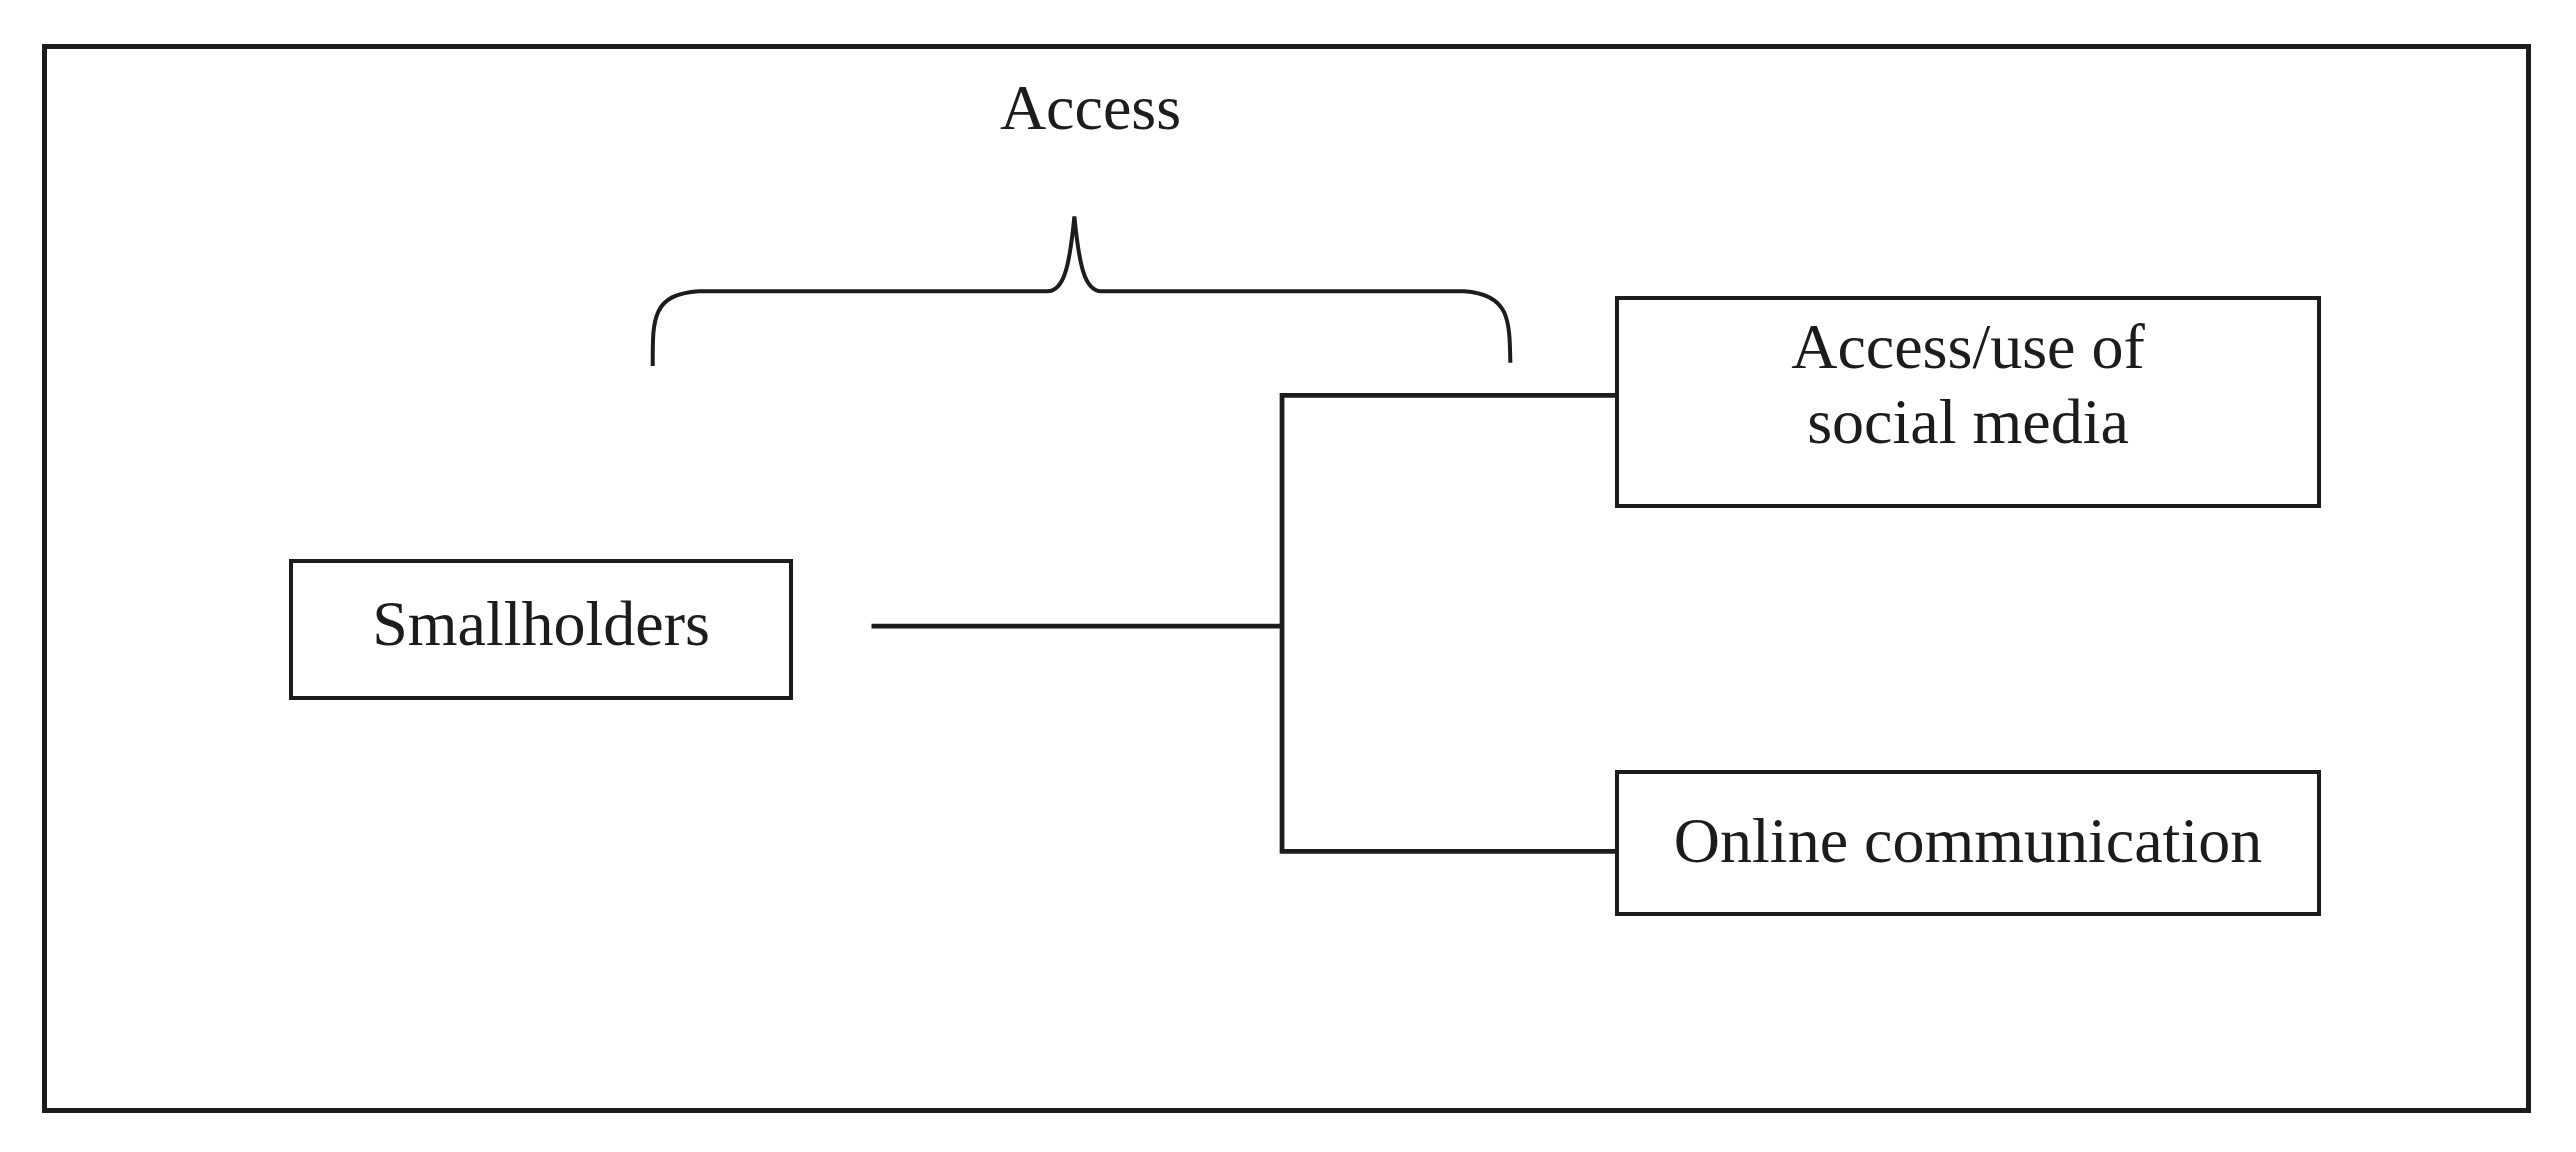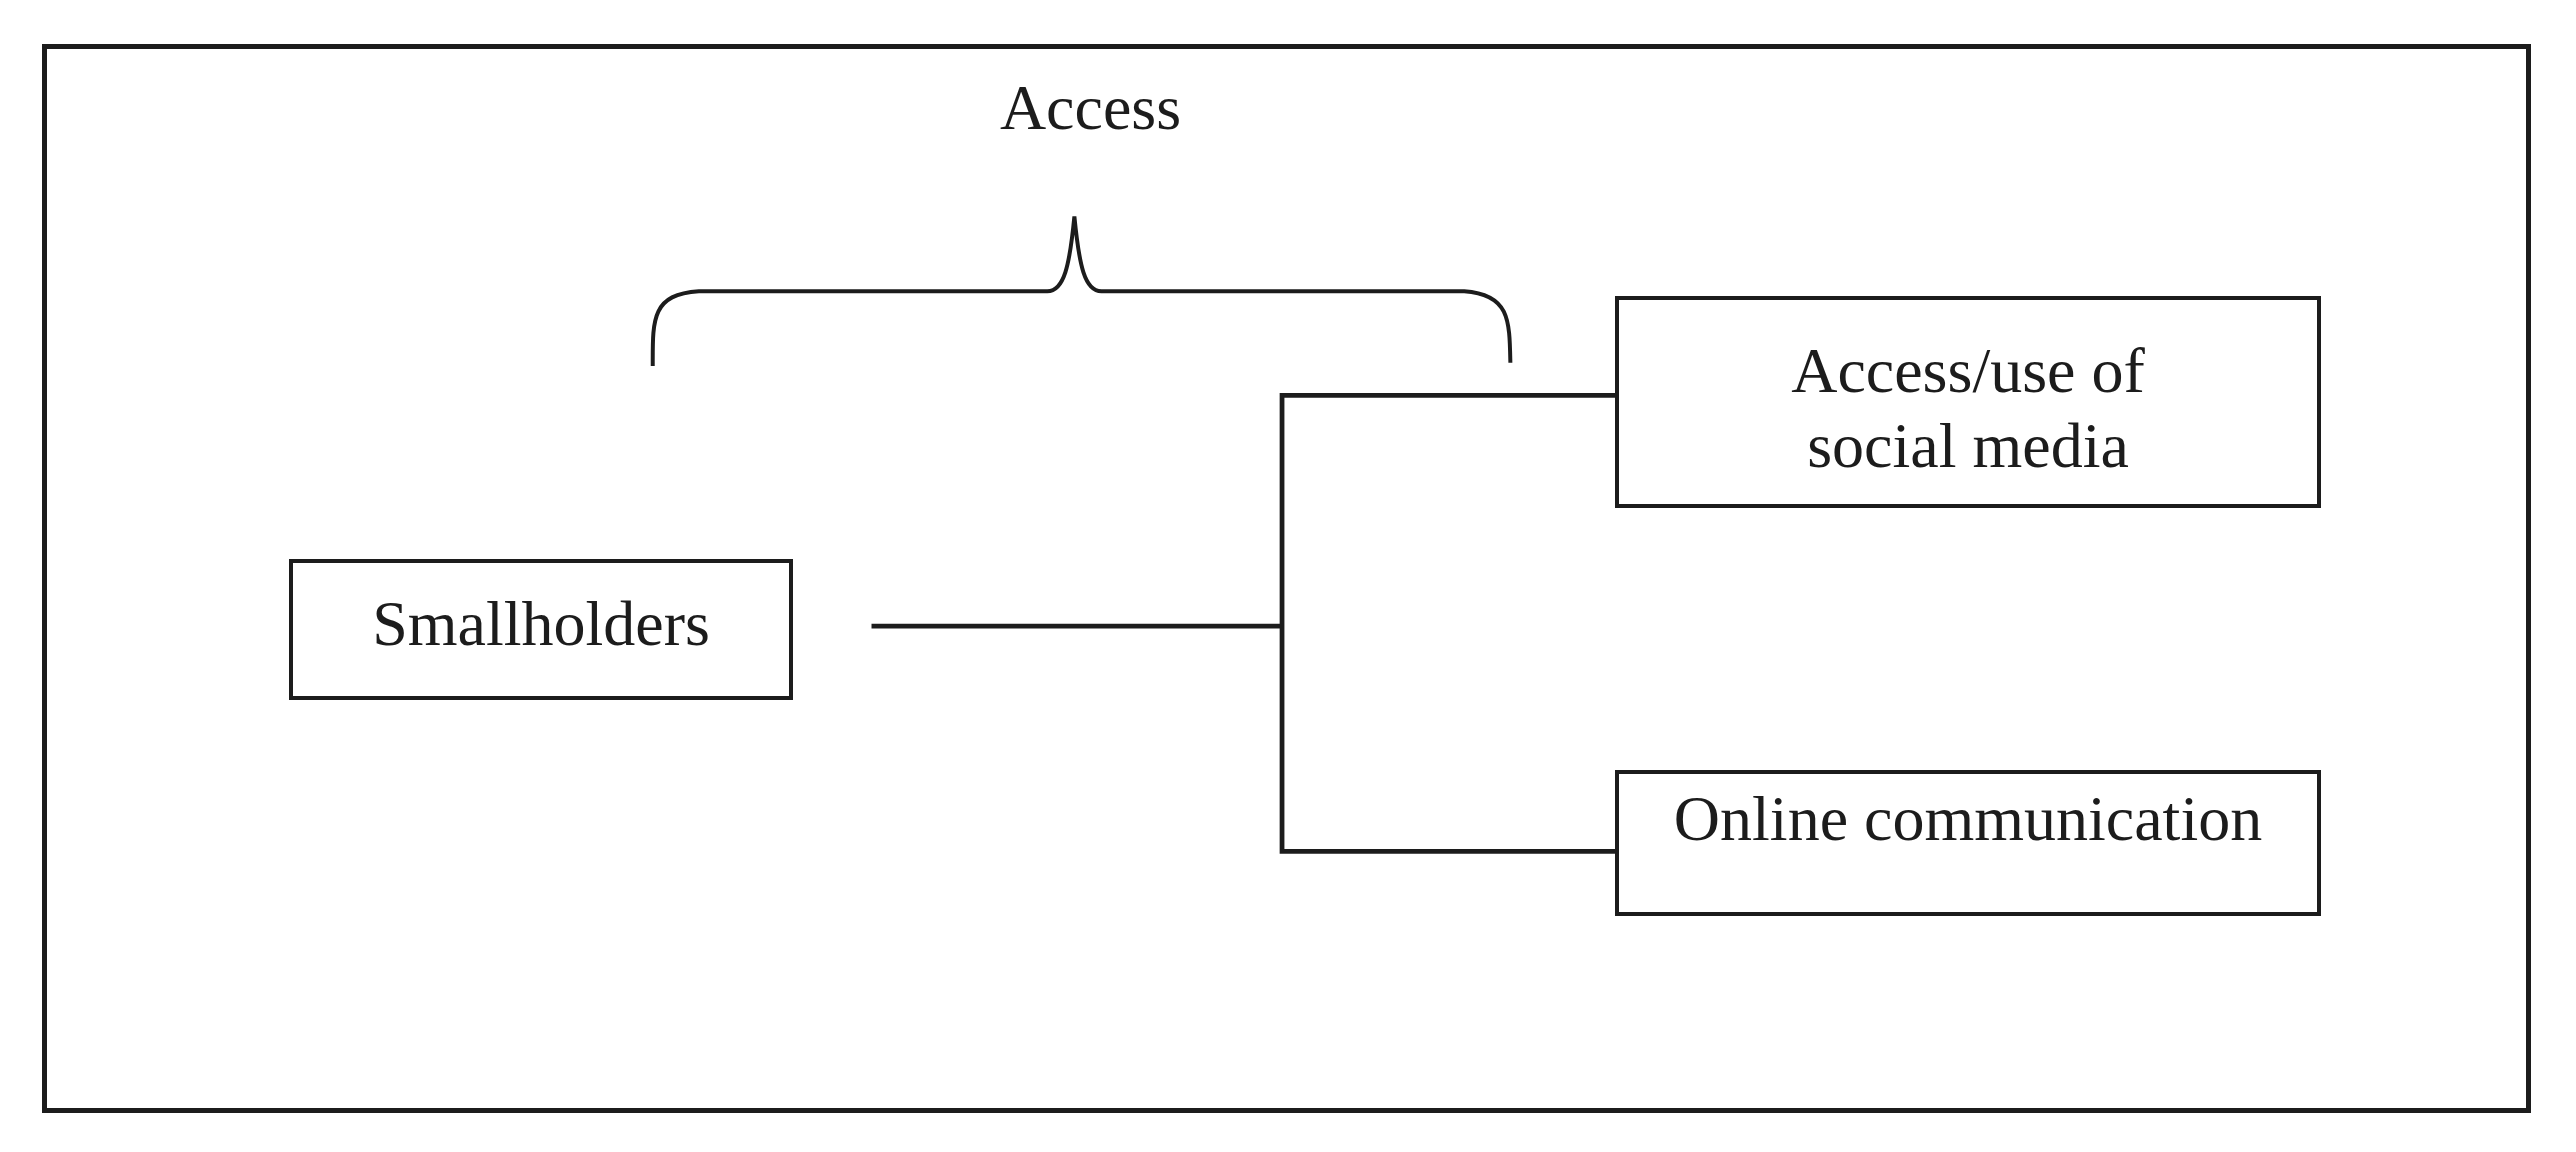--- a/index.html
+++ b/index.html
@@ -52,27 +52,27 @@
     white-space: nowrap;
   }
   #node-smallholders {
     left: 289px; top: 559px;
     width: 504px; height: 141px;
     padding-top: 29px;
   }
   #node-access {
     left: 1615px; top: 296px;
     width: 706px; height: 212px;
-    padding-top: 33px;
+    padding-top: 9px;
   }
   #node-access .node-lines div { line-height: 75px; }
   #node-online {
     left: 1615px; top: 770px;
     width: 706px; height: 146px;
-    padding-top: 13px;
+    padding-top: 35px;
   }
 </style>
 </head>
 <body>
 
 <div id="canvas">
 
   <div class="frame"></div>
 
   <svg class="lines-svg" viewBox="0 0 3237 1448" xmlns="http://www.w3.org/2000/svg" aria-hidden="true">

